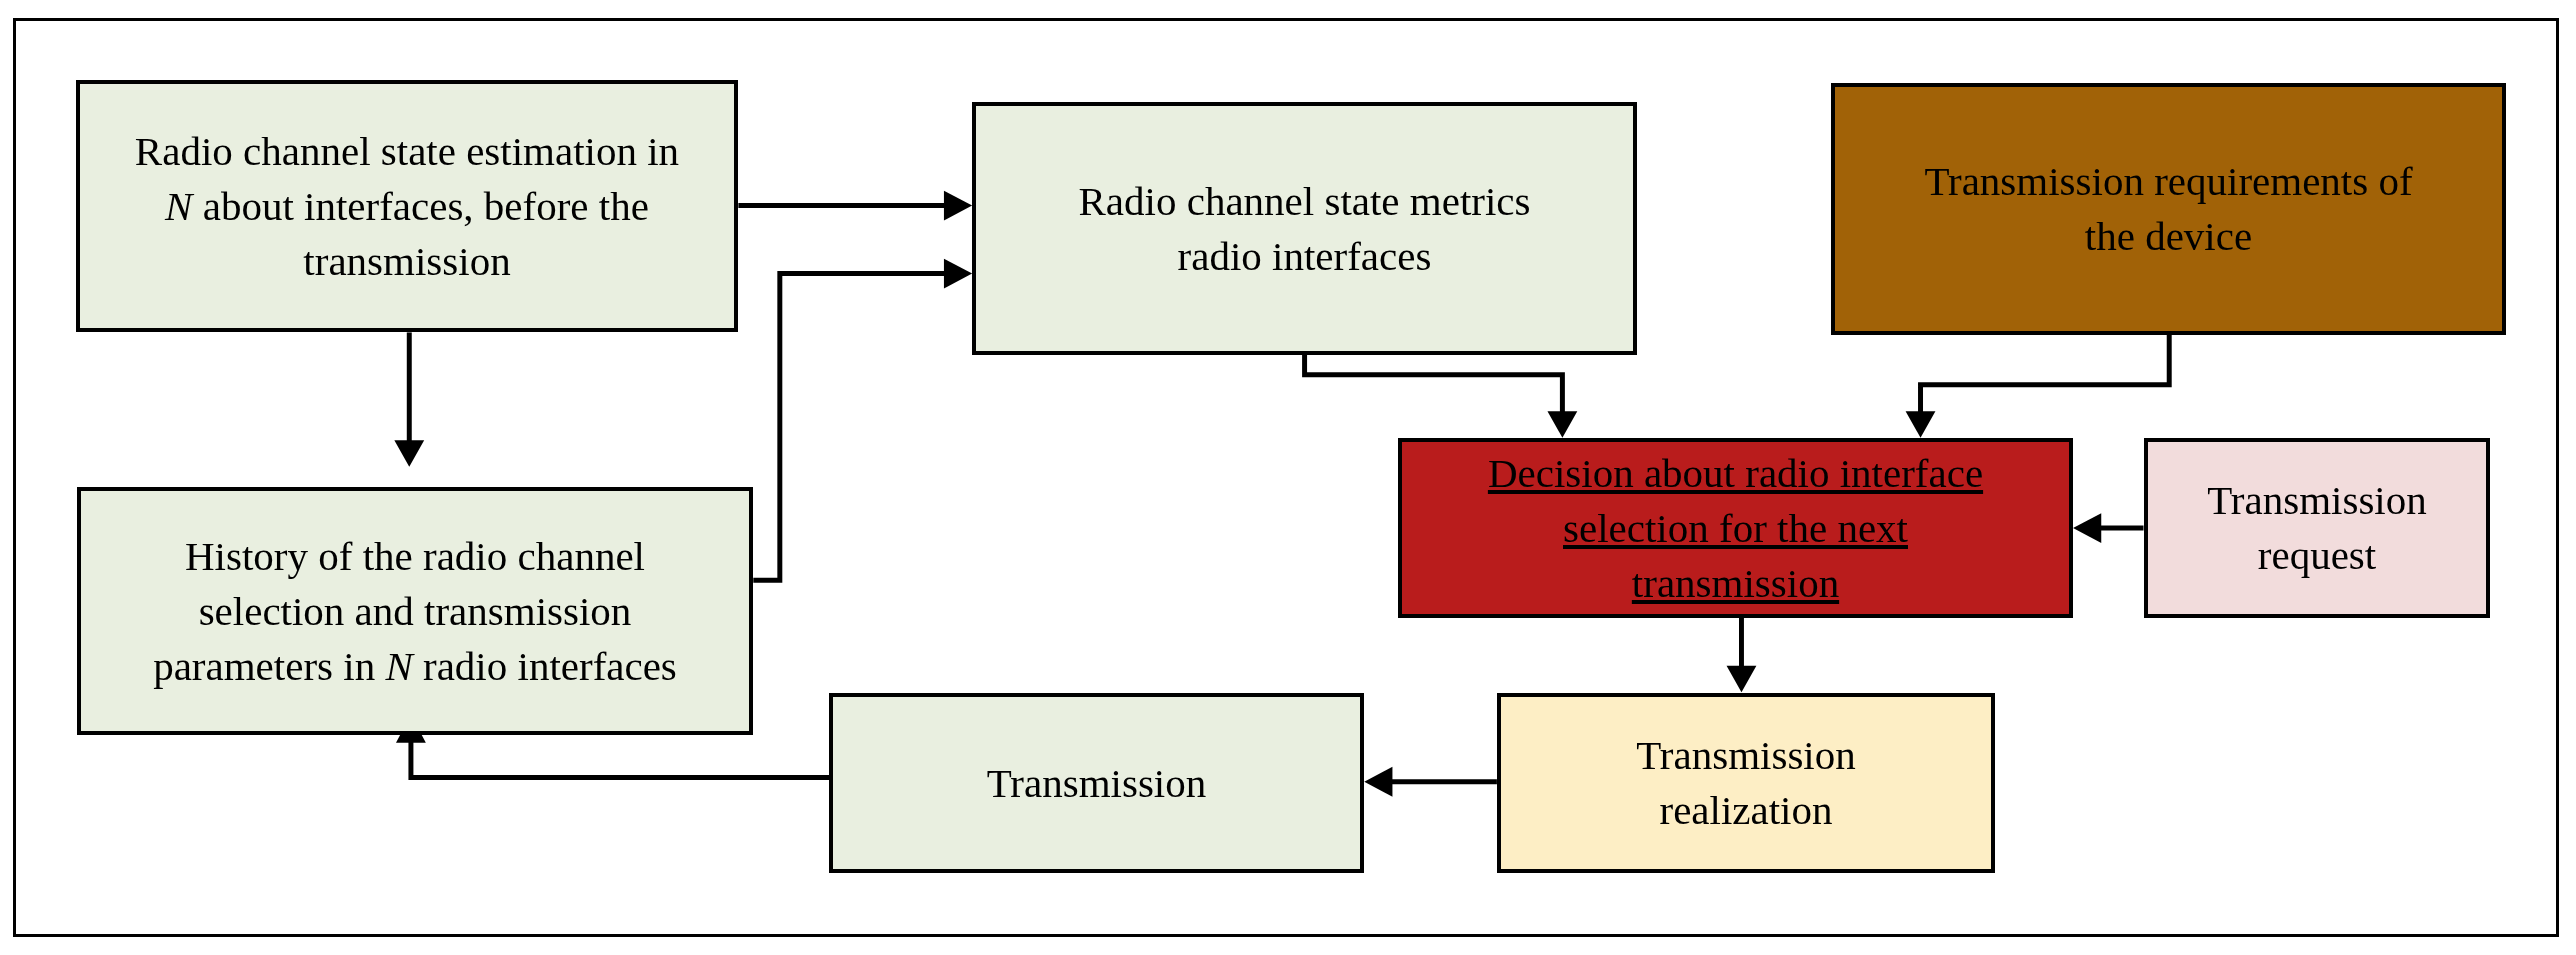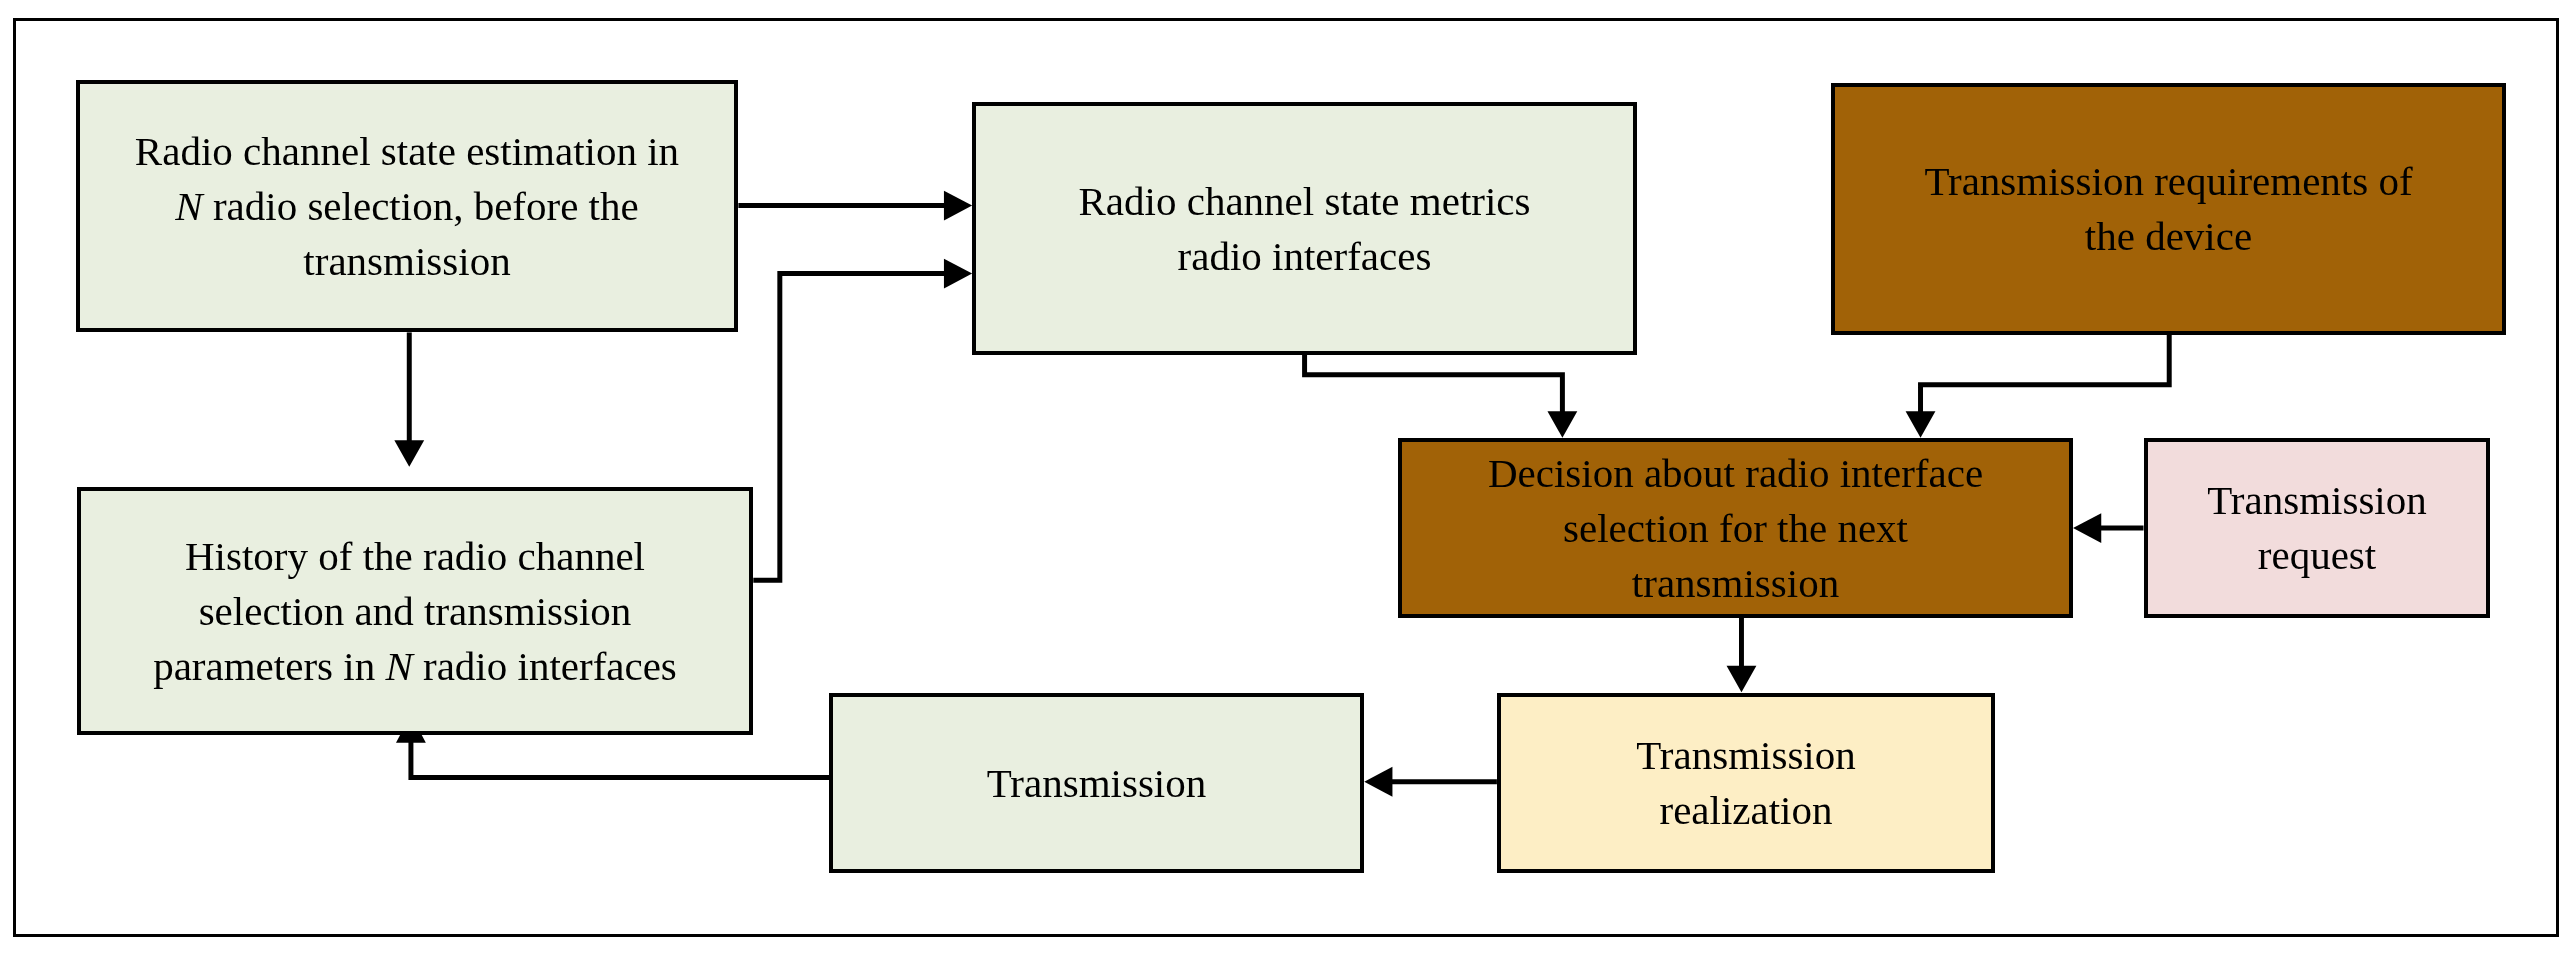--- a/index.html
+++ b/index.html
@@ -95,41 +95,41 @@
       <polygon class="head" points="1645,943 1679,925 1679,961"></polygon>
     </g>
     <g>
       <polyline class="shaft" points="1000,938 495,938 495,894"></polyline>
       <polygon class="head" points="495,862 477,896 513,896"></polygon>
     </g>
   </svg>
 
   <div class="box" id="b-estimation" style="background: rgb(233, 239, 224);">
     <div class="line"><span>Radio channel state estimation in</span></div>
-    <div class="line"><i>N</i><span> radio selection, before the</span></div>
+    <div class="line"><i>N</i><span> about interfaces, before the</span></div>
     <div class="line"><span>transmission</span></div>
   </div>
 
   <div class="box" id="b-metrics" style="background: rgb(233, 239, 224); margin-top: 20px;">
     <div class="line"><span>Radio channel state metrics</span></div>
     <div class="line"><span>radio interfaces</span></div>
   </div>
 
   <div class="box" id="b-requirements" style="background: #a16207;">
     <div class="line"><span>Transmission requirements of</span></div>
     <div class="line"><span>the device</span></div>
   </div>
 
   <div class="box" id="b-history" style="background: rgb(233, 239, 224);">
     <div class="line"><span>History of the radio channel</span></div>
     <div class="line"><span>selection and transmission</span></div>
     <div class="line"><span>parameters in </span><i>N</i><span> radio interfaces</span></div>
   </div>
 
-  <div class="box" id="b-decision" style="background: #a16207;">
+  <div class="box" id="b-decision" style="background: #b91c1c; text-decoration: underline;">
     <div class="line"><span>Decision about radio interface</span></div>
     <div class="line"><span>selection for the next</span></div>
     <div class="line"><span>transmission</span></div>
   </div>
 
   <div class="box" id="b-request" style="background: rgb(242, 220, 220);">
     <div class="line"><span>Transmission</span></div>
     <div class="line"><span>request</span></div>
   </div>
 

